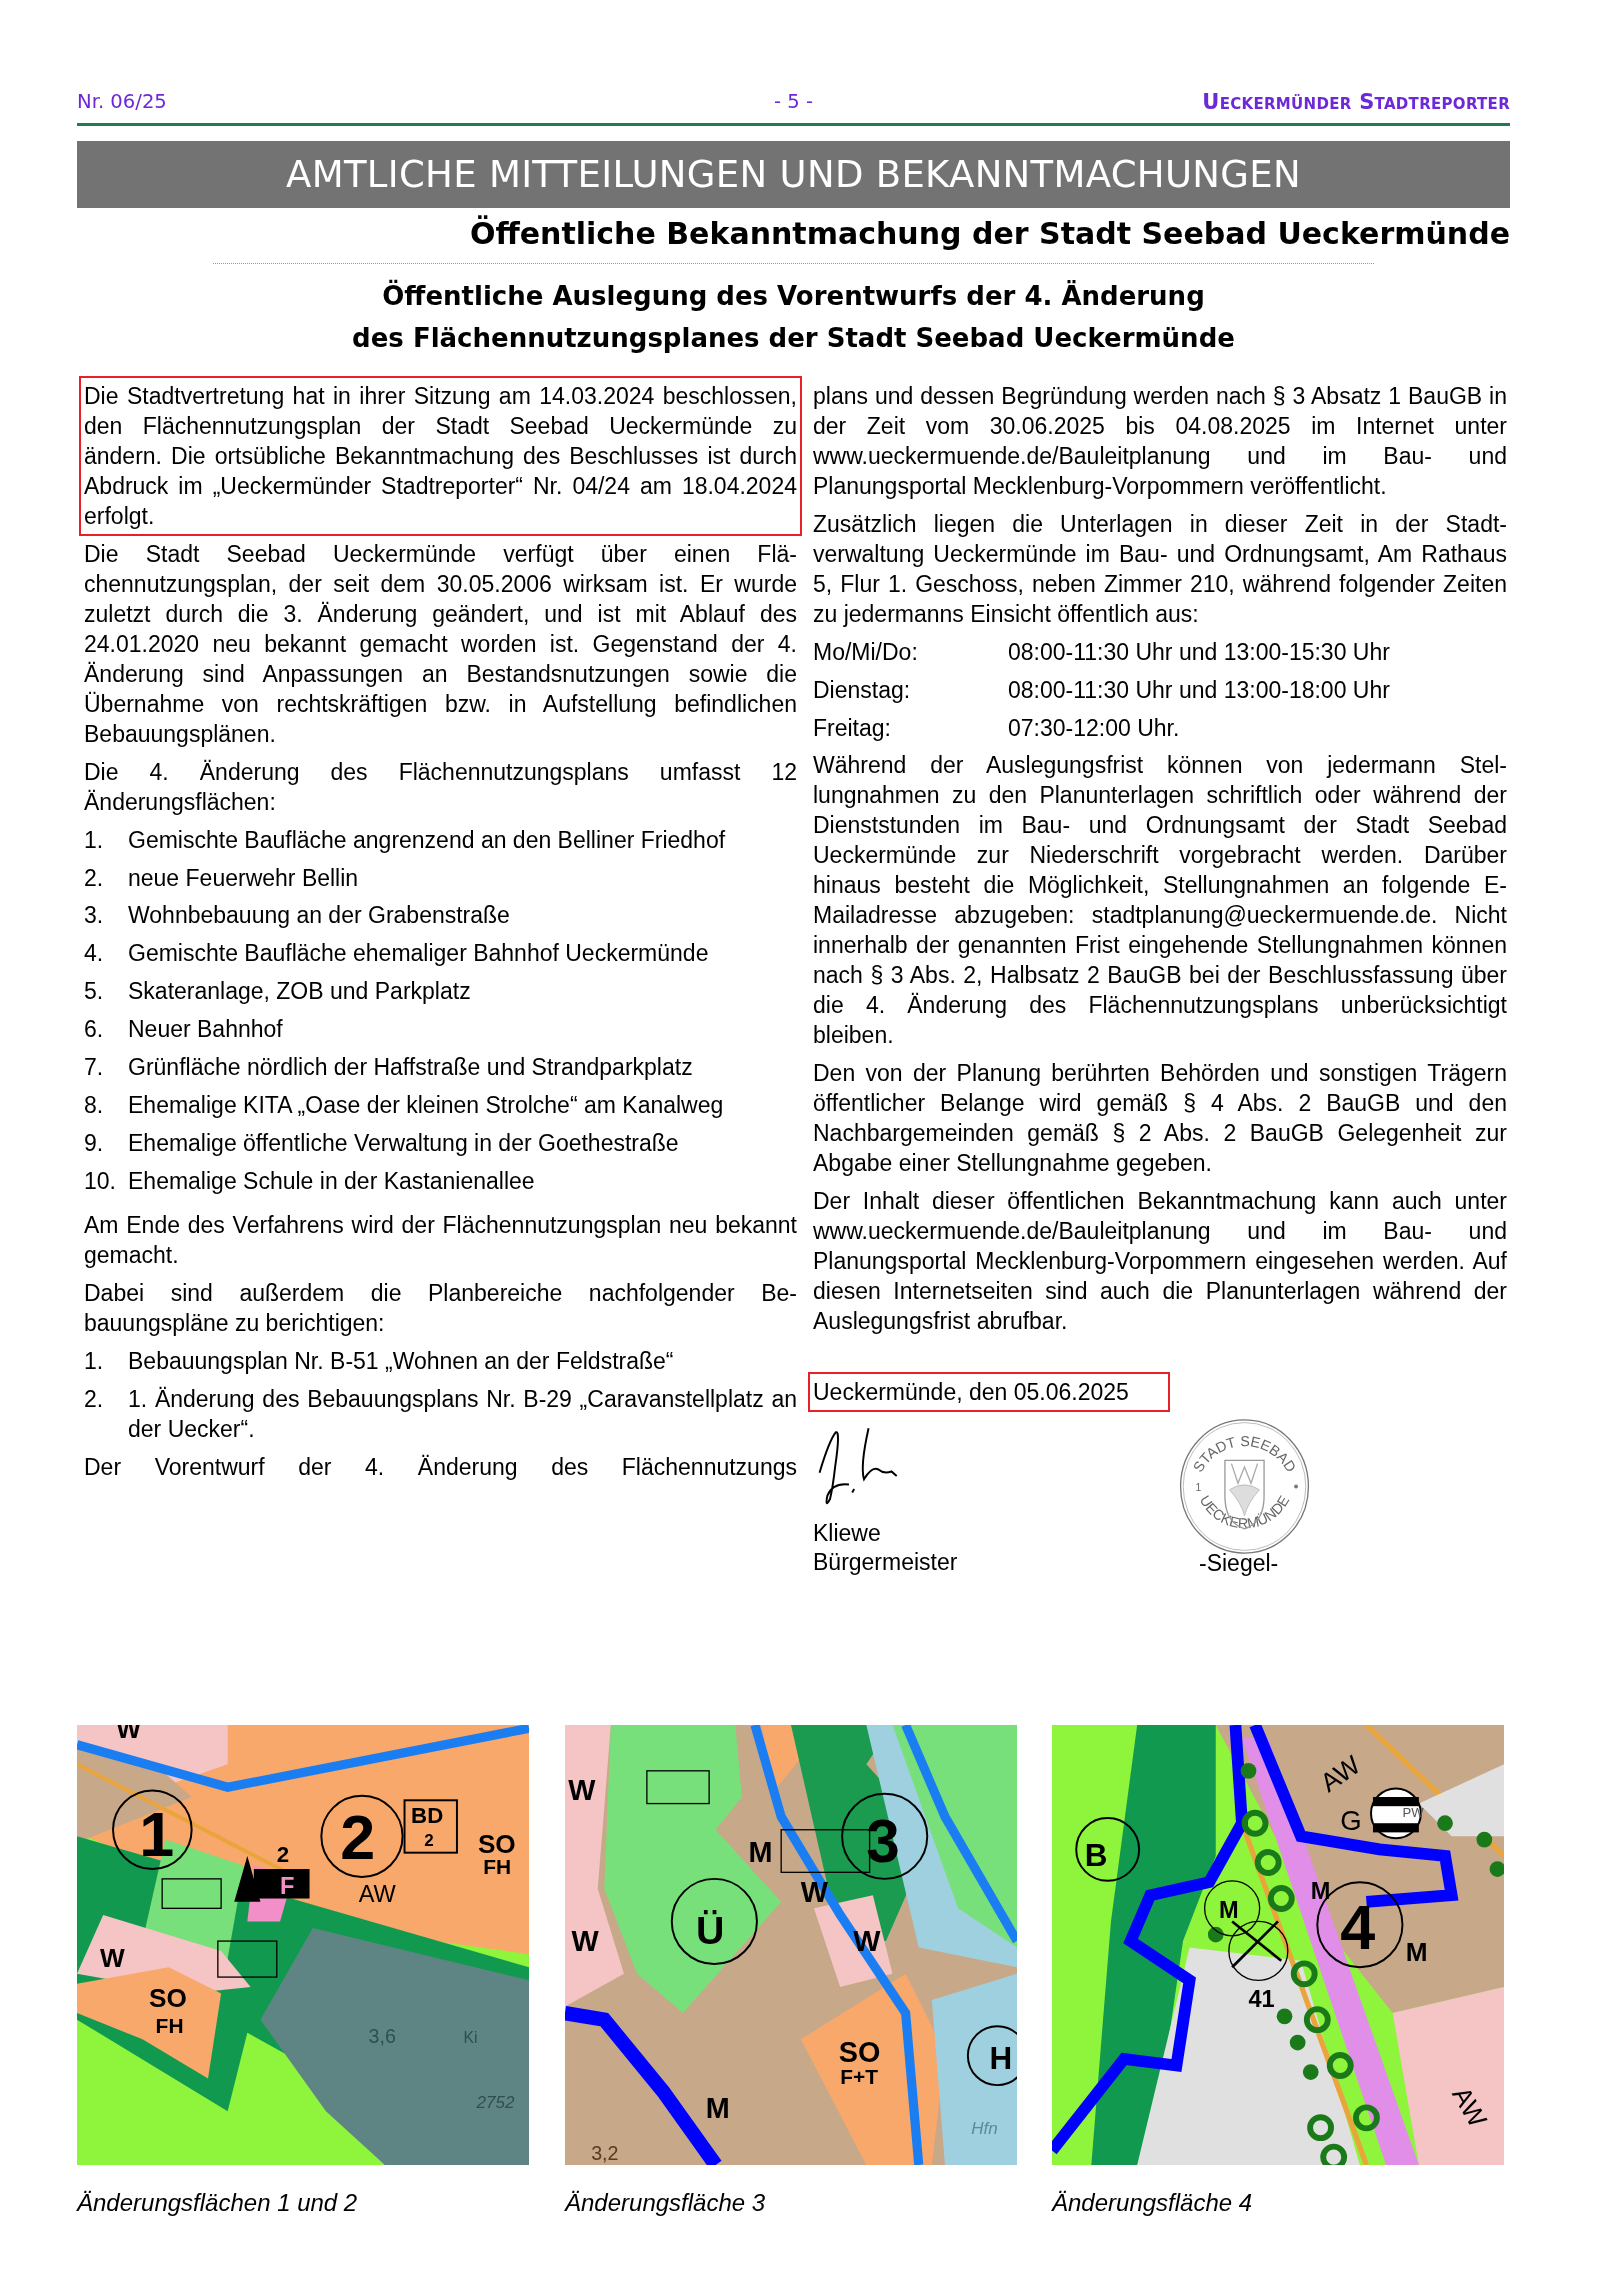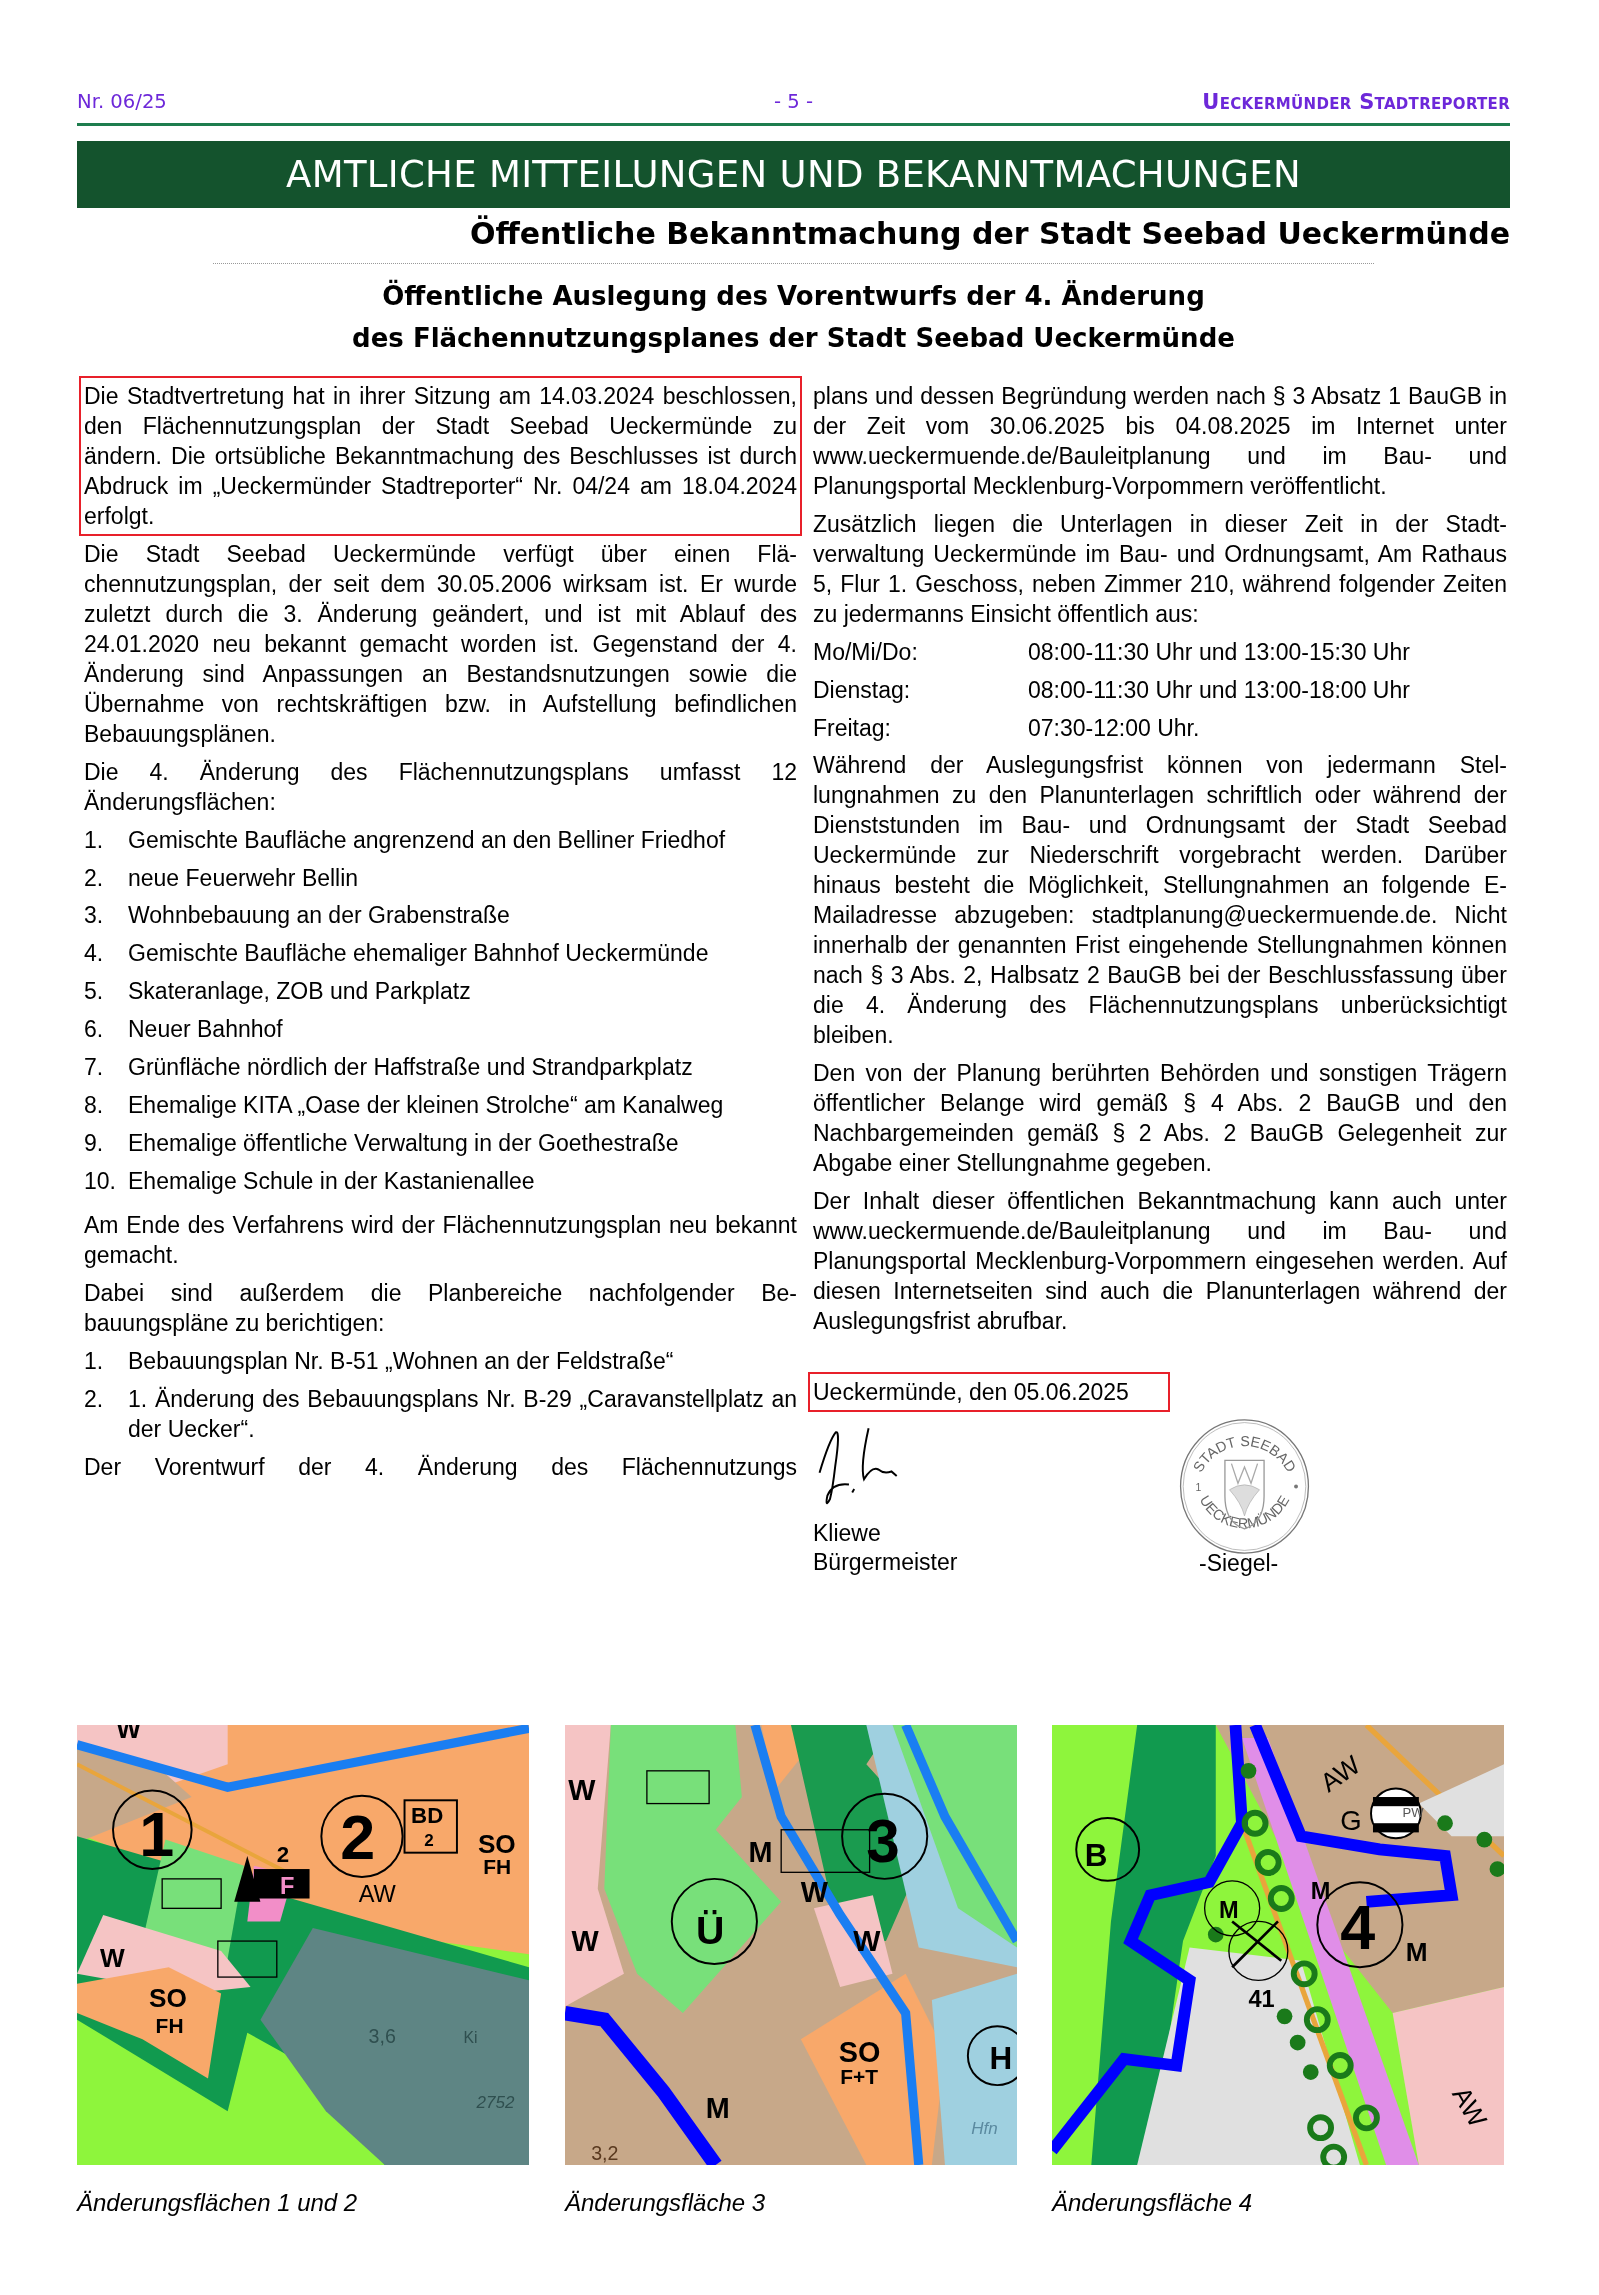--- a/index.html
+++ b/index.html
@@ -2,35 +2,35 @@
 <html style="font-size:10.5px"><head>
 <meta charset="utf-8">
 <style>
   html, body { margin: 0; padding: 0; background: #ffffff; }
   body { width: 1600px; height: 2295px; position: relative; overflow: hidden; font-family: "Liberation Sans", sans-serif; color: #000; }
   .hdr { position: absolute; top: 90px; left: 77px; width: 1433px; height: 26px; font-family: "DejaVu Sans", sans-serif; color: #6d28d9; font-size: 19.6px; }
   .hdr .issue { position: absolute; left: 0; top: 0; font-weight: normal; }
   .hdr .page { position: absolute; left: 0; right: 0; top: 0; text-align: center; }
   .hdr .paper { position: absolute; right: 0; top: 0; font-weight: bold; font-variant: small-caps; letter-spacing: 0.3px; font-size: 21px; }
   .hdr-rule { position: absolute; top: 123px; left: 77px; width: 1433px; height: 2.6px; background: #1e7d4e; }
-  .banner { position: absolute; top: 141px; left: 77px; width: 1433px; height: 67px; background: #14532d; color: #fff; display: flex; align-items: center; justify-content: center; font-family: "DejaVu Sans", sans-serif; font-size: 37px; letter-spacing: 0.3px; }
+  .banner { position: absolute; top: 141px; left: 77px; width: 1433px; height: 67px; background: #737373; color: #fff; display: flex; align-items: center; justify-content: center; font-family: "DejaVu Sans", sans-serif; font-size: 37px; letter-spacing: 0.3px; }
   .sub1 { position: absolute; top: 216px; left: 77px; width: 1433px; text-align: right; font-family: "DejaVu Sans", sans-serif; font-weight: bold; font-size: 30px; }
   .dotrule { position: absolute; top: 263px; left: 213px; width: 1161px; border-top: 1.3px dotted #999; }
   .sub2 { position: absolute; top: 275px; left: 77px; width: 1433px; text-align: center; font-family: "DejaVu Sans", sans-serif; font-weight: bold; font-size: 26px; line-height: 42px; }
   .col { position: absolute; top: 381px; width: 713px; font-size: 23px; line-height: 30px; text-align: justify; hyphens: manual; }
   .col.left { left: 84px; }
   .col.right { left: 813px; width: 694px; }
   .col p { margin: 0 0 7.9px 0; }
   .redbox { outline: 2.6px solid #e8202a; outline-offset: 3.9px; }
   ol.items { list-style: none; margin: 0 0 7.9px 0; padding: 0; }
   ol.items li { display: flex; margin-bottom: 7.9px; }
   ol.items li .num { flex: 0 0 44px; }
   ol.items li .txt { flex: 1; text-align: justify; }
   .hours { margin: 0 0 7.9px 0; }
-  .hours .row { display: flex; margin-bottom: 7.9px; gap: 20px; }
+  .hours .row { display: flex; margin-bottom: 7.9px; }
   .hours .day { flex: 0 0 195px; }
   .dateline { display: inline-block; margin-top: 33px; padding: 0 0 0 0; }
   .sig-area { position: relative; height: 157px; margin-top: 19.6px; }
   .sig-img { position: absolute; left: 0; top: 0; width: 85px; height: 85px; }
   .sig-name { position: absolute; left: 0; top: 92px; line-height: 29.4px; }
   .seal { position: absolute; left: 363px; top: -9.2px; width: 137px; height: 137px; }
   .seal-label { position: absolute; left: 386px; top: 121px; }
   .map { position: absolute; top: 1725px; width: 452px; height: 440px; overflow: hidden; }
   .map svg { width: 100%; height: 100%; display: block; }
   .map.m1 { left: 77px; }

